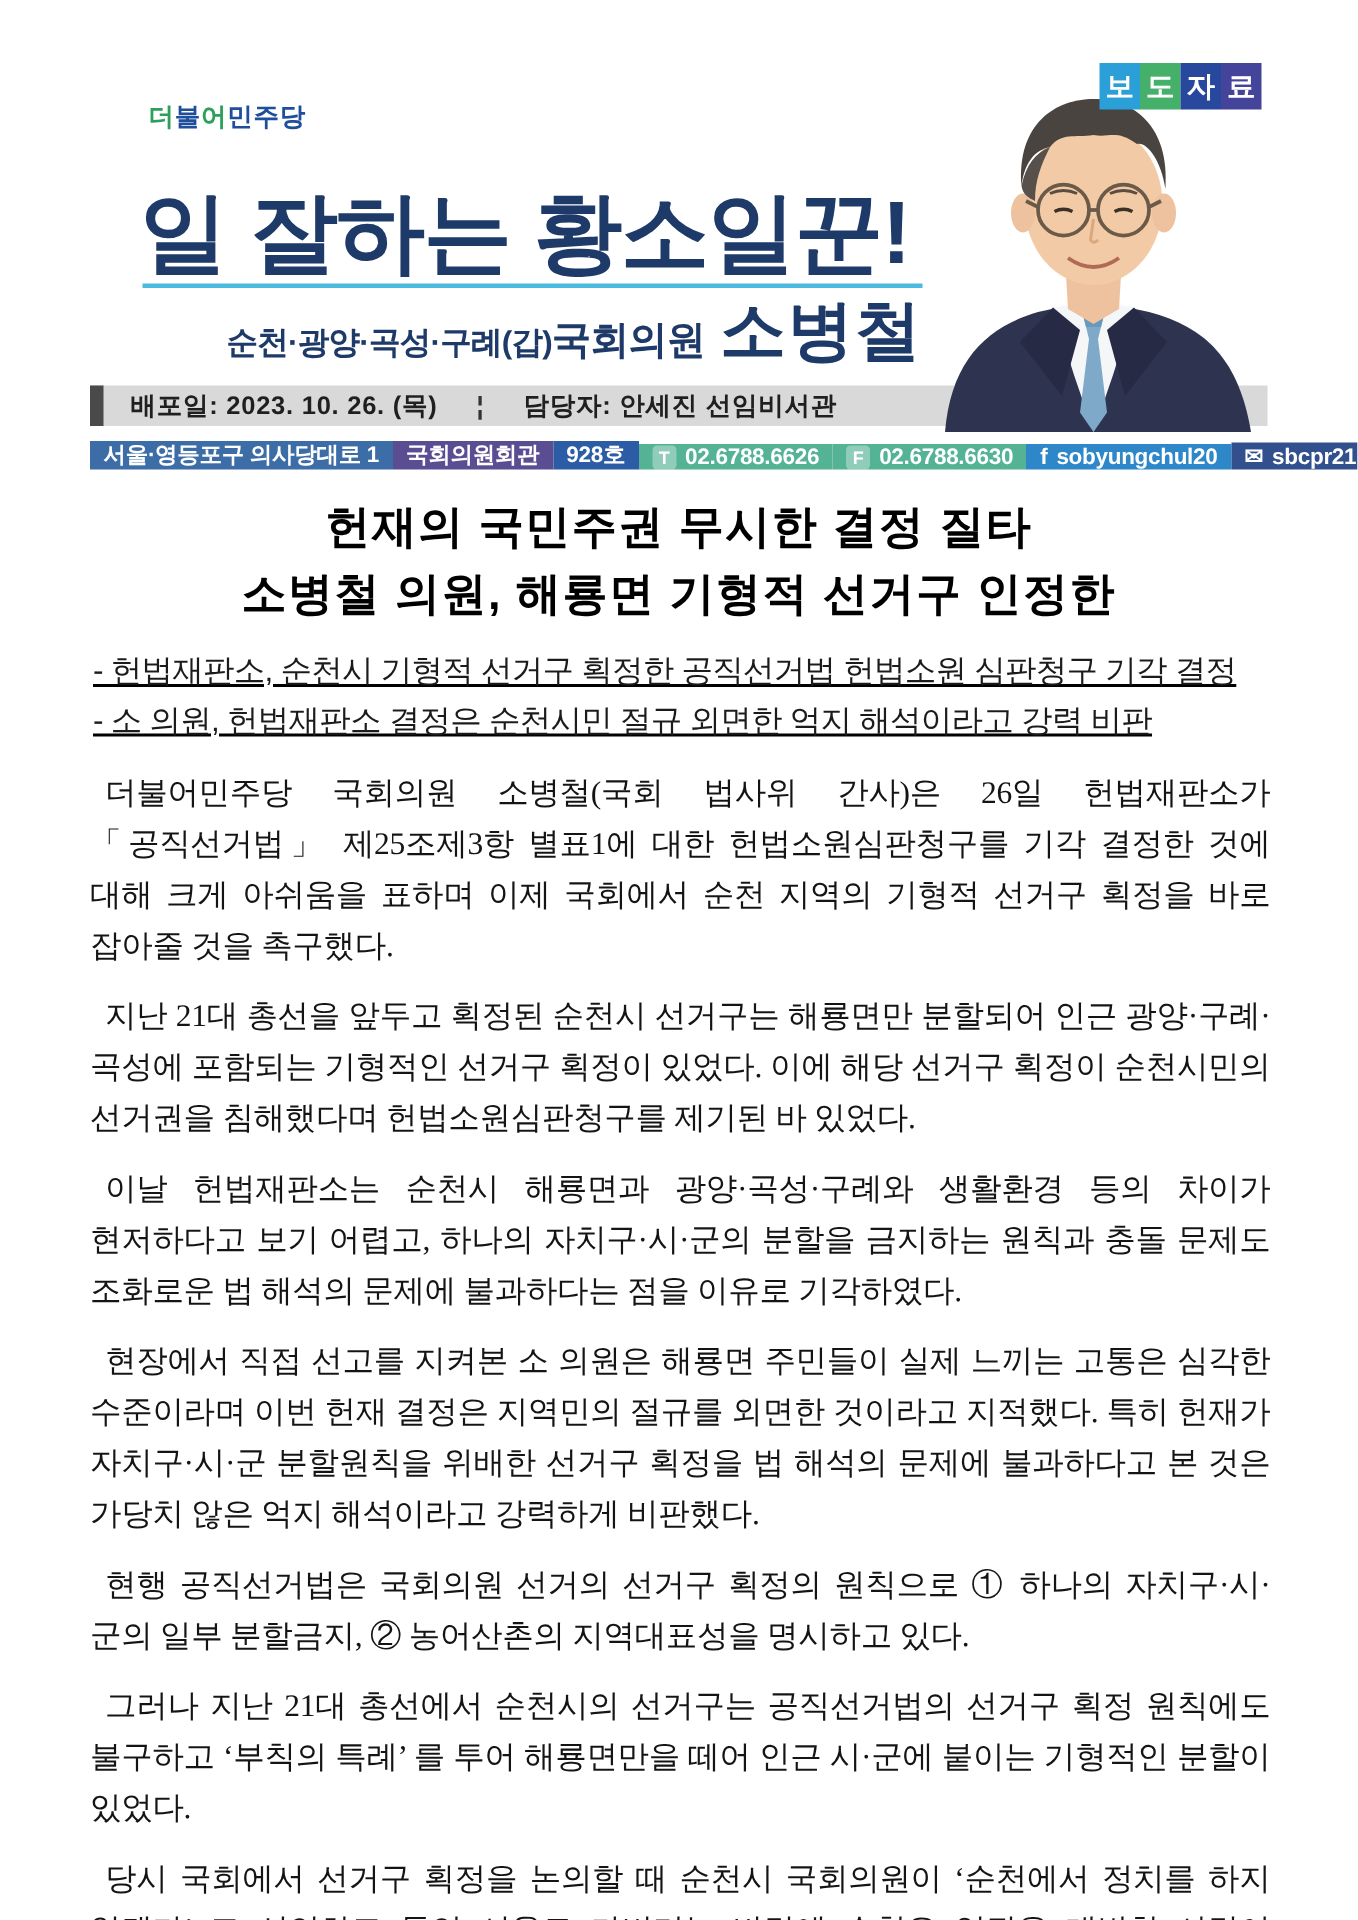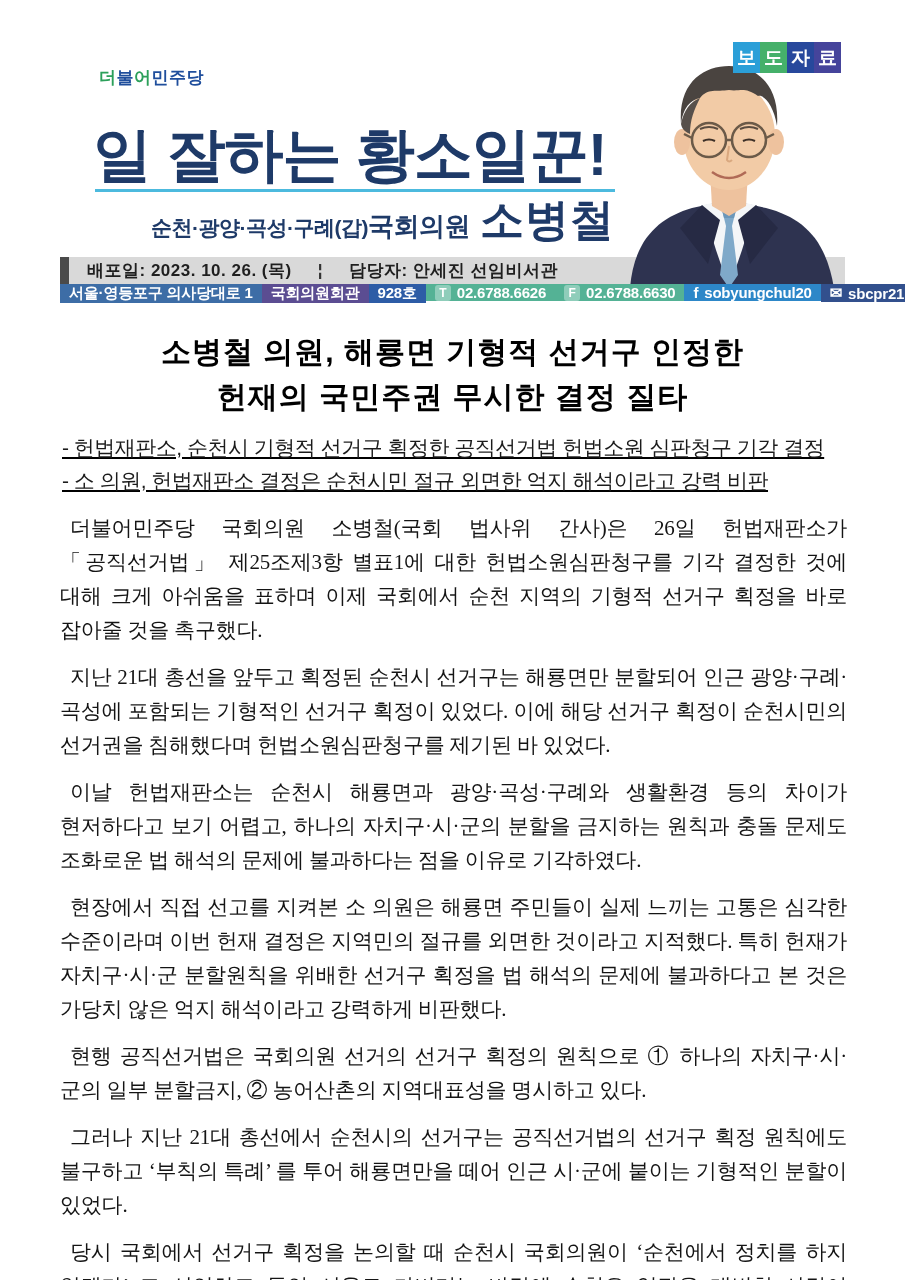--- a/index.html
+++ b/index.html
@@ -43,21 +43,21 @@
   
   .release-bar {
     position:relative; margin-left:60px; width:785px; height:27px;
     background:#d9d9d9; display:flex; align-items:center; z-index:1;
   }
   .release-bar .cap { width:9px; height:27px; background:#4a4a4a; margin-right:18px; }
   .release-bar .txt { font-size:17px; font-weight:bold; color:#1f1f1f; letter-spacing:0.5px; }
   .release-bar .sep { margin:0 26px; color:#333; font-weight:bold; }
   .address-bar {
     position:relative; margin-left:60px; width:734px; height:29px;
-    display:flex; align-items:flex-start; z-index:5;
+    display:flex; align-items:flex-end; z-index:5;
   }
   .address-bar .cap { width:12px; background:#3a3f48; }
   .address-bar .seg {
     display:flex; align-items:center; color:#ffffff; font-weight:bold;
     font-size:15px; padding:0 9px; white-space:nowrap; letter-spacing:-0.2px;
   }
   .seg .chip {
     display:inline-flex; width:16px; height:16px; margin-right:6px;
     align-items:center; justify-content:center; border-radius:3px;
     background:rgba(255,255,255,0.35); font-size:12px; font-weight:bold; color:#fff;
@@ -168,22 +168,22 @@
         <span class="glyph">f</span>
         <span>sobyungchul20</span>
       </div>
       <div class="seg" style="background: rgb(50, 80, 141);">
         <span class="glyph">✉</span>
         <span>sbcpr21@gmail.com</span>
       </div>
     </div>
 
   <div class="title-block">
+    <div class="tline">헌재의 국민주권 무시한 결정 질타</div>
     <div class="tline">소병철 의원, 해룡면 기형적 선거구 인정한</div>
-    <div class="tline">헌재의 국민주권 무시한 결정 질타</div>
   </div>
 
   <ul class="bullets">
       <li>- 헌법재판소, 순천시 기형적 선거구 획정한 공직선거법 헌법소원 심판청구 기각 결정</li>
       <li>- 소 의원, 헌법재판소 결정은 순천시민 절규 외면한 억지 해석이라고 강력 비판</li>
     </ul>
 
   <div class="body-text">
       <p>더불어민주당 국회의원 소병철(국회 법사위 간사)은 26일 헌법재판소가「공직선거법」 제25조제3항 별표1에 대한 헌법소원심판청구를 기각 결정한 것에 대해 크게 아쉬움을 표하며 이제 국회에서 순천 지역의 기형적 선거구 획정을 바로 잡아줄 것을 촉구했다.</p>
       <p>지난 21대 총선을 앞두고 획정된 순천시 선거구는 해룡면만 분할되어 인근 광양·구례·곡성에 포함되는 기형적인 선거구 획정이 있었다. 이에 해당 선거구 획정이 순천시민의 선거권을 침해했다며 헌법소원심판청구를 제기된 바 있었다.</p>

